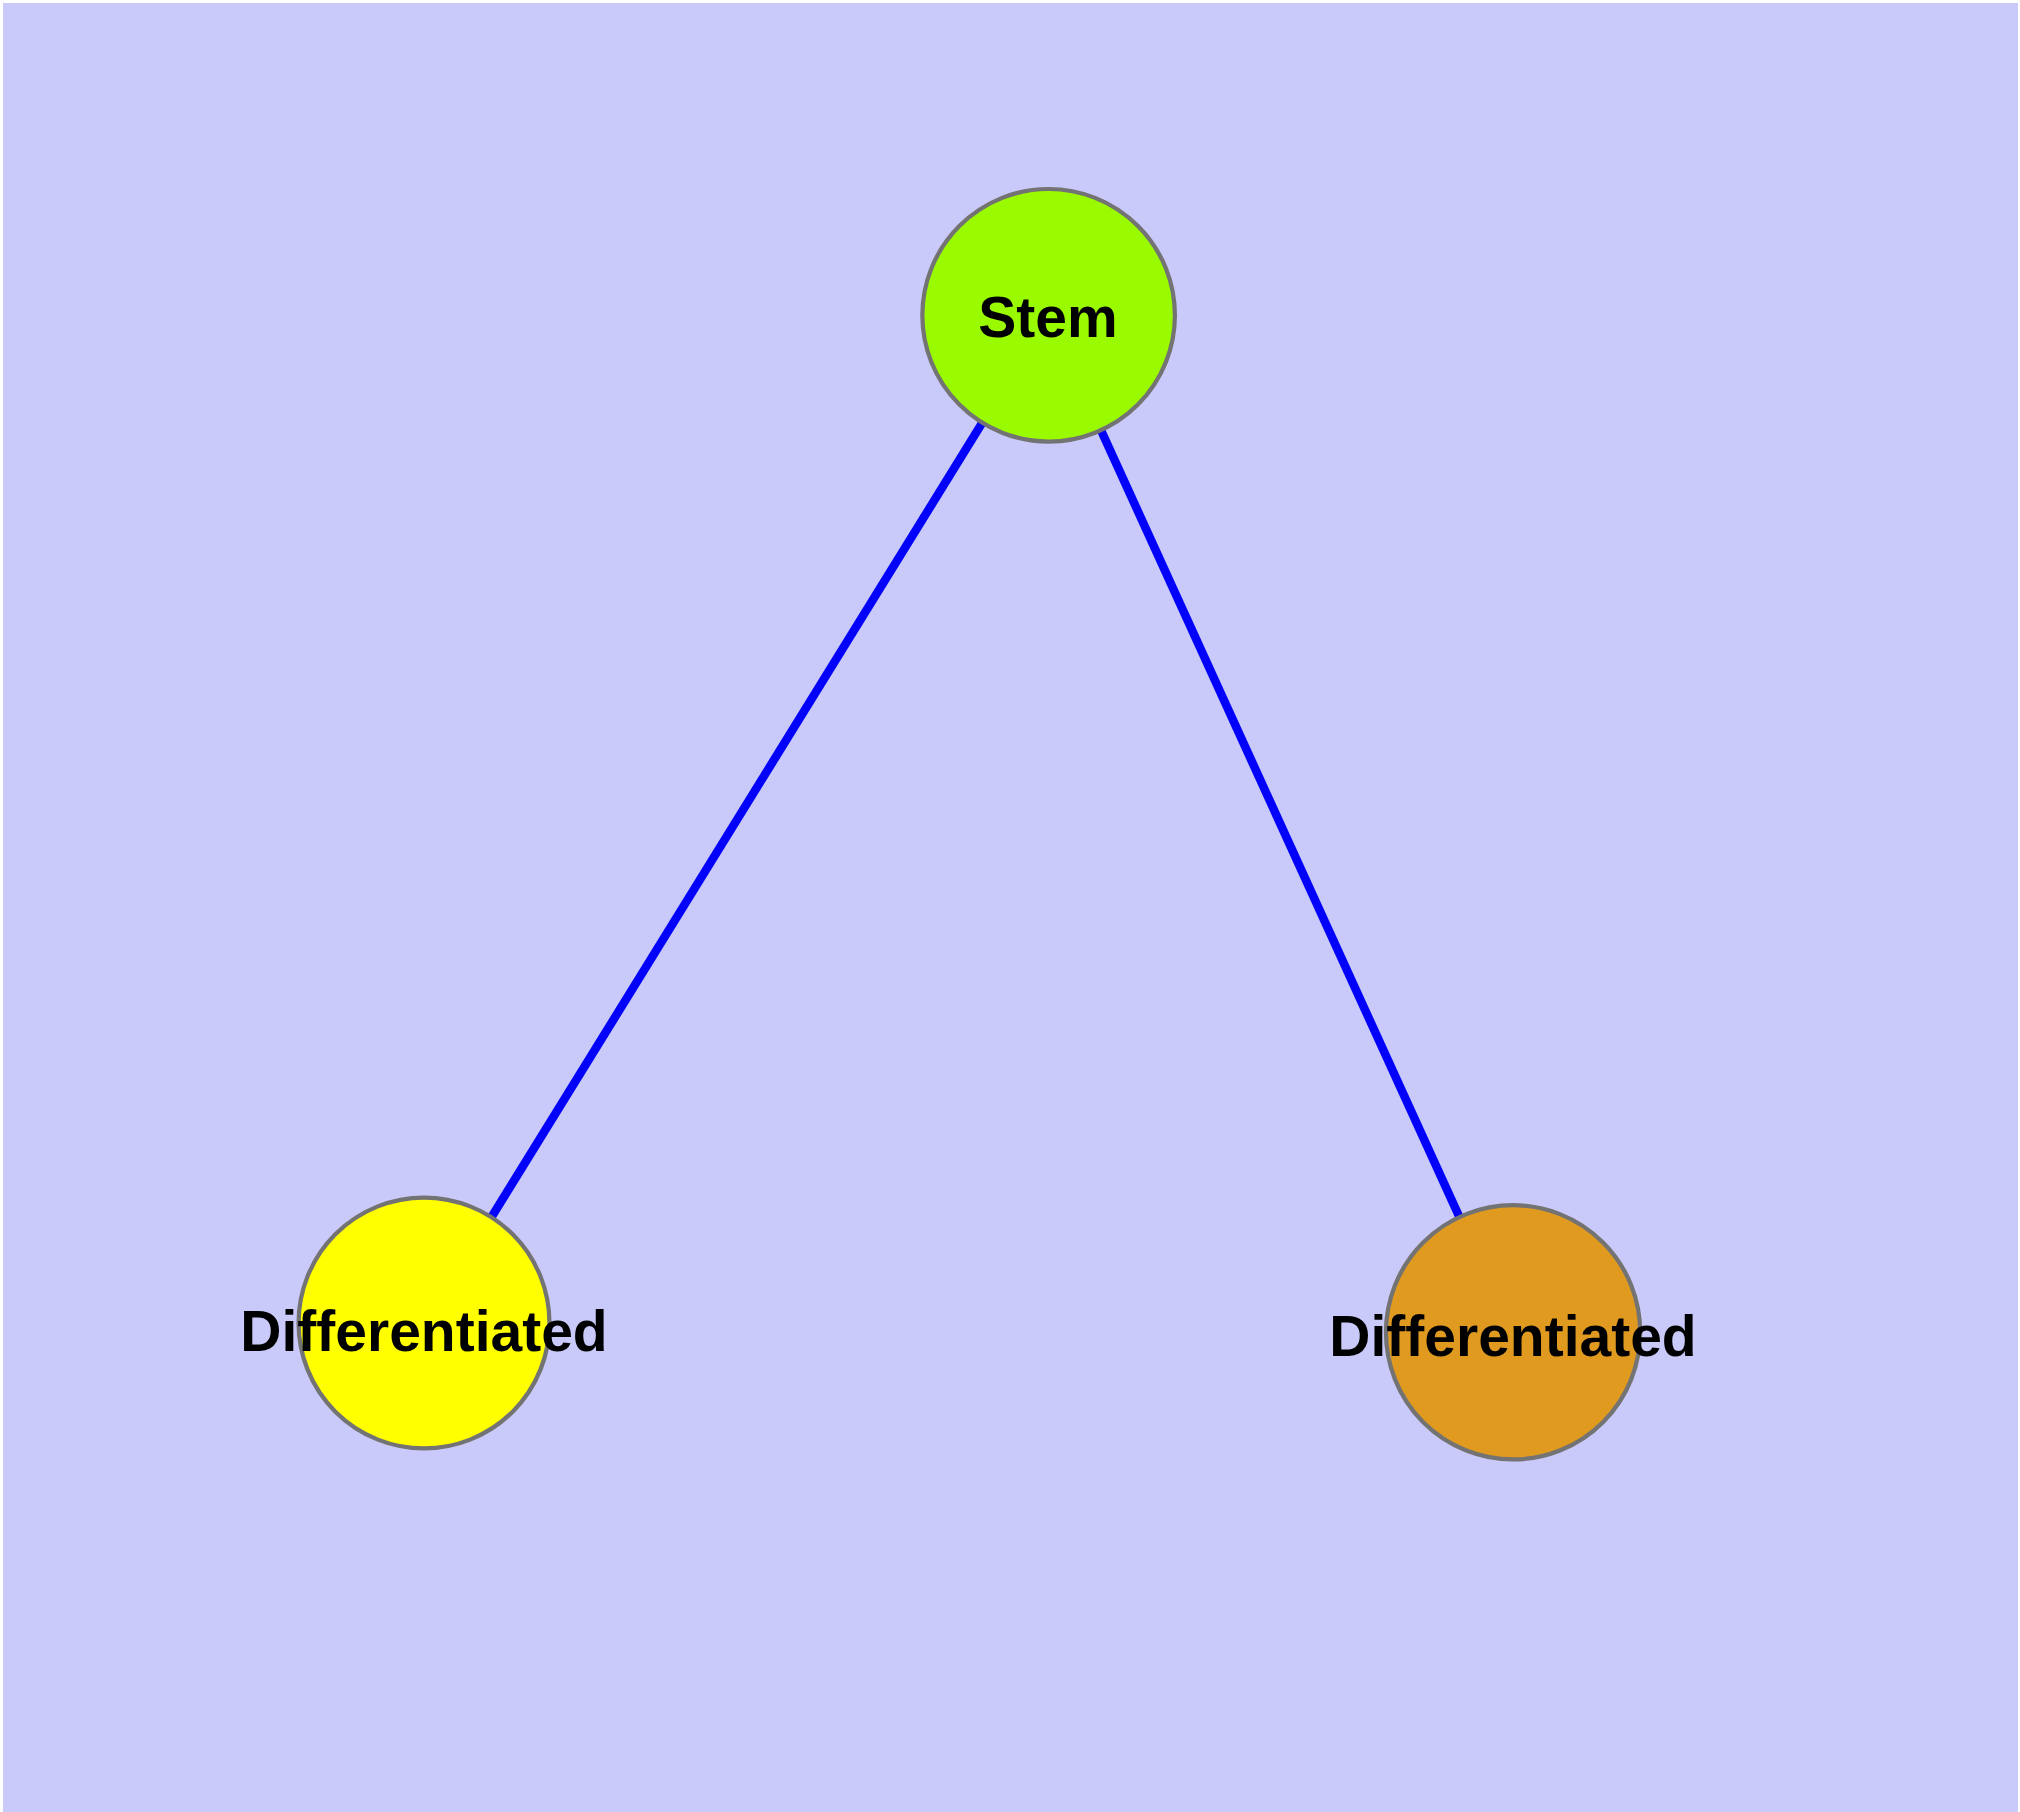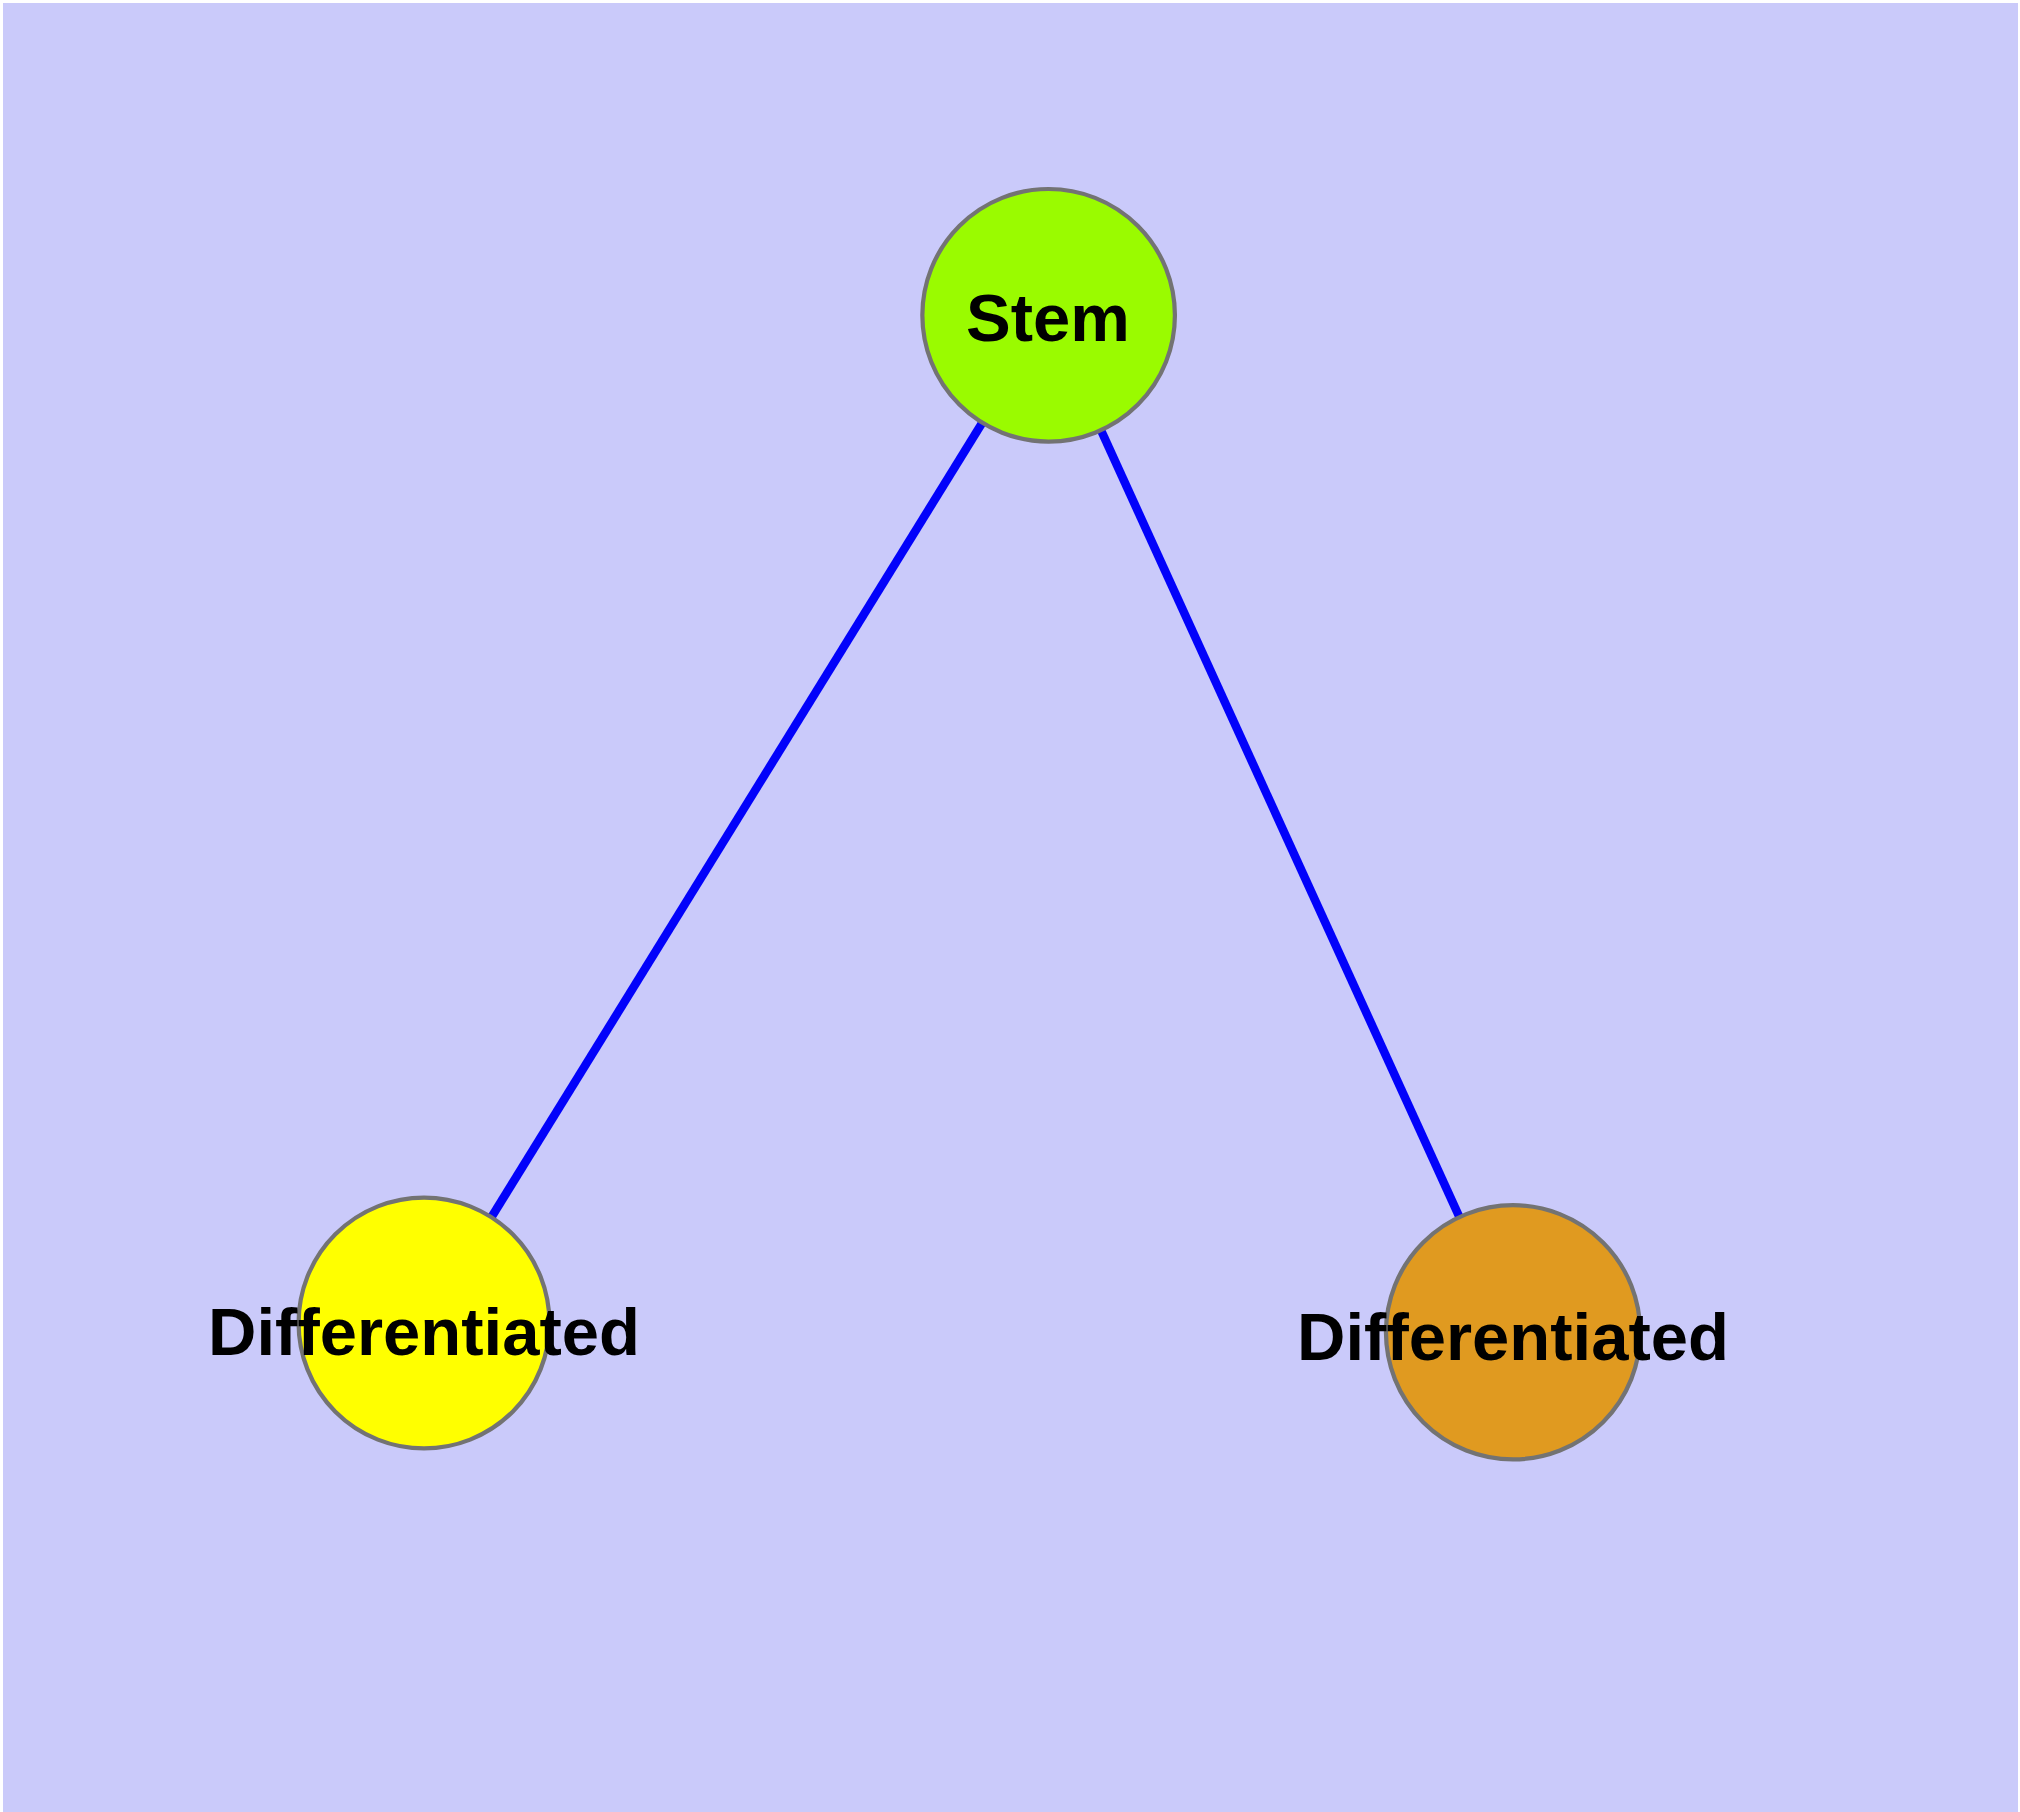--- a/index.html
+++ b/index.html
@@ -29,21 +29,21 @@
     top: 0;
     width: 2021px;
     height: 1812px;
     display: block;
   }
   .node-label {
     position: absolute;
     transform: translate(-50%, -50%);
     color: #000000;
     font-weight: bold;
-    font-size: 67px;
+    font-size: 57px;
     line-height: 95px;
     text-align: center;
     white-space: nowrap;
     letter-spacing: 0px;
   }
   .node-label .line { display: block; text-align: right; }
 </style>
 </head>
 <body>
 

